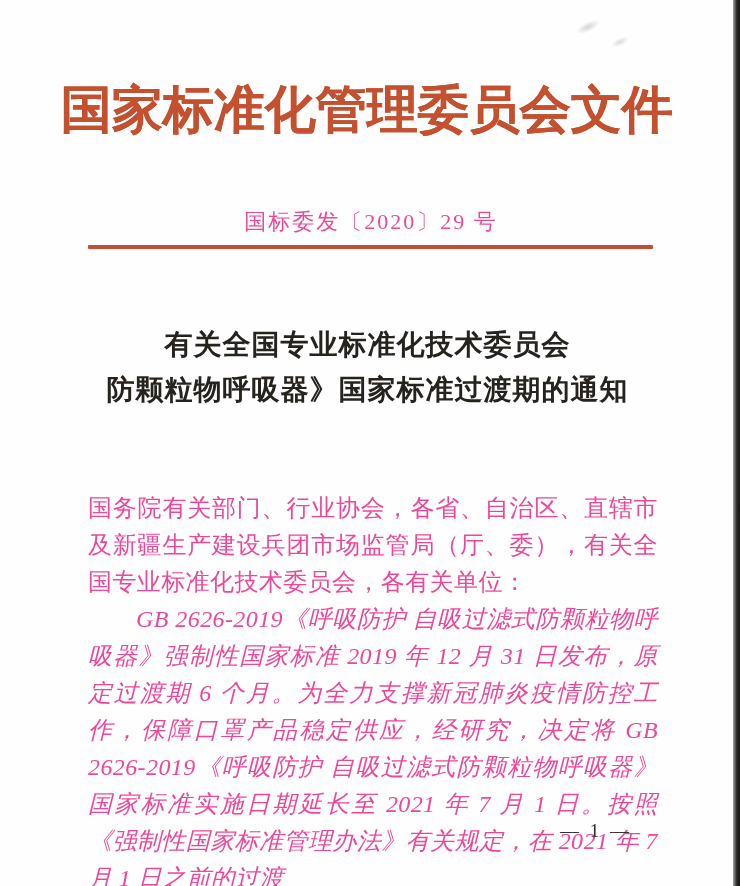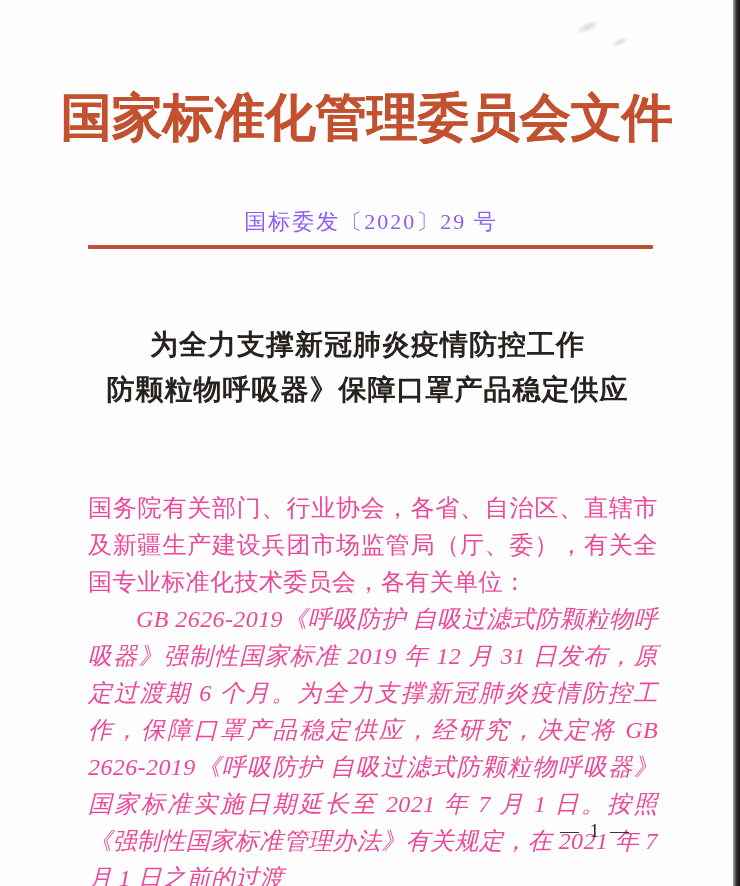--- a/index.html
+++ b/index.html
@@ -50,31 +50,30 @@
     top: 80px;
     left: 0;
     width: 733px;
     text-align: center;
     font-size: 51px;
     font-weight: 700;
     letter-spacing: 0px;
     color: #c3502e;
     line-height: 60px;
     text-shadow: 0.5px 0 0 #c3502e;
-    margin-top: 8px;
   }
 
   .doc-number {
     position: absolute;
     top: 207px;
     left: 0;
     width: 733px;
     text-align: center;
     font-size: 22px;
-    color: #8b5cf6;
+    color: #ec4899;
     letter-spacing: 2px;
     padding-left: 9px;
   }
 
   .red-line {
     position: absolute;
     top: 245px;
     left: 88px;
     width: 565px;
     height: 4px;
@@ -129,22 +128,22 @@
   <div class="smudge-1"></div>
   <div class="smudge-2"></div>
 
   <h1 class="letterhead">国家标准化管理委员会文件</h1>
 
   <div class="doc-number">国标委发〔2020〕29 号</div>
 
   <div class="red-line"></div>
 
   <h2 class="notice-title">
-    <div>为全力支撑新冠肺炎疫情防控工作</div>
-    <div>防颗粒物呼吸器》保障口罩产品稳定供应</div>
+    <div>有关全国专业标准化技术委员会</div>
+    <div>防颗粒物呼吸器》国家标准过渡期的通知</div>
   </h2>
 
   <div class="body-text">
     <p>国务院有关部门、行业协会，各省、自治区、直辖市及新疆生产建设兵团市场监管局（厅、委），有关全国专业标准化技术委员会，各有关单位：</p>
     <p class="indent">GB 2626-2019《呼吸防护 自吸过滤式防颗粒物呼吸器》强制性国家标准 2019 年 12 月 31 日发布，原定过渡期 6 个月。为全力支撑新冠肺炎疫情防控工作，保障口罩产品稳定供应，经研究，决定将 GB 2626-2019《呼吸防护 自吸过滤式防颗粒物呼吸器》国家标准实施日期延长至 2021 年 7 月 1 日。按照《强制性国家标准管理办法》有关规定，在 2021 年 7 月 1 日之前的过渡</p>
   </div>
 
   <div class="page-number">— 1 —</div>
 
   <div class="scan-band"></div>

